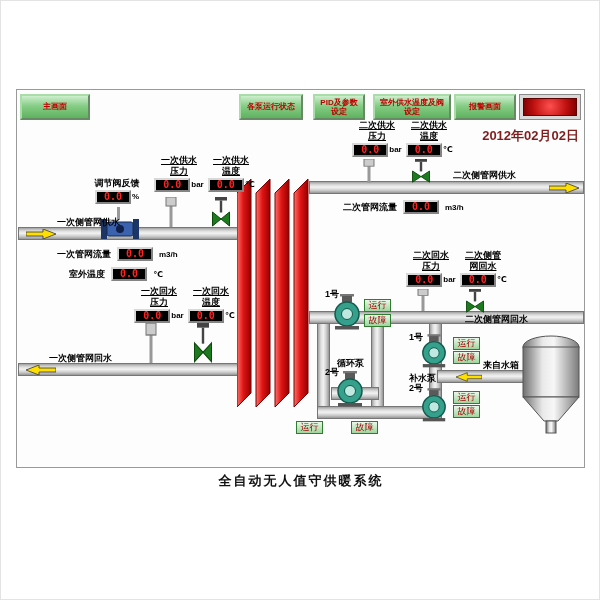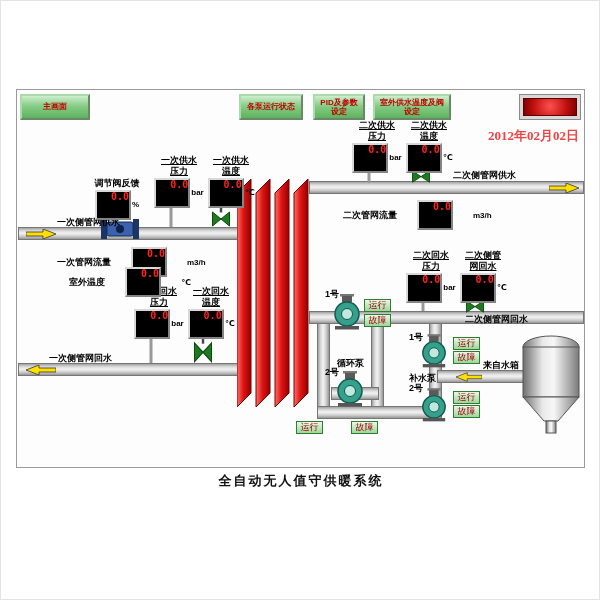--- a/index.html
+++ b/index.html
@@ -10,58 +10,59 @@
   .hmi-btn { position:absolute; top:93px; height:26px; display:flex; align-items:center; justify-content:center;
     text-align:center; background:linear-gradient(180deg,#cdeecd,#86cd86 45%,#5fb25f);
     border:2px outset #a9dca9; color:#c00000; font-size:8px; font-weight:bold; line-height:1.15;
     padding:1px 2px; cursor:pointer; z-index:6; }
   .alarm-lamp { position:absolute; top:93px; left:518px; width:62px; height:26px; background:#d9d9d9;
     border:1px solid #8a8a8a; padding:3px; z-index:6; }
   .alarm-lamp .lamp { width:100%; height:100%;
     background:radial-gradient(circle at 50% 45%, #ff5050, #c01010 60%, #7e0000); border:1px solid #5c0000; }
 
   #date { position:absolute; left:460px; top:126px; width:118px; text-align:right; font-size:13px;
-    font-weight:bold; color:#ef4444; z-index:6;font-family:Liberation Serif, serif; }
+    font-weight:bold; color:#7f1d1d; z-index:6; }
   #main-title { position:absolute; left:0; top:471px; width:600px; text-align:center; font-size:13px;
     font-weight:bold; letter-spacing:2px; color:#111; }
 
   .pipe-h { position:absolute; height:13px; z-index:1;
     background:linear-gradient(180deg,#8d8d8d 0%,#dcdcdc 30%,#f2f2f2 48%,#cfcfcf 70%,#838383 100%);
     box-shadow:0 0 0 1px #767676 inset; }
   .pipe-v { position:absolute; width:13px; z-index:1;
     background:linear-gradient(90deg,#8d8d8d 0%,#dcdcdc 30%,#f2f2f2 48%,#cfcfcf 70%,#838383 100%);
     box-shadow:0 0 0 1px #767676 inset; }
   .pipelbl { position:absolute; font-size:9px; font-weight:bold; color:#000; white-space:nowrap; z-index:5; }
 
   .meter-v { position:absolute; width:64px; display:flex; flex-direction:column; align-items:center; z-index:5; }
-  .meter-h { position:absolute; display:flex; align-items:center; gap:20px; z-index:5; }
+  .meter-h { position:absolute; display:flex; align-items:center; gap:6px; z-index:5; }
   .mlbl { font-size:9px; font-weight:bold; color:#000; text-align:center; line-height:1.2; white-space:nowrap; }
   .mlbl.two { width:38px; white-space:normal;text-decoration:underline; }
   .mrow { display:flex; align-items:center; gap:1px; margin-top:1px; }
-  .mbox { width:36px; height:30px; background:#000; border:2px outset #d8d8d8; color:#ff2222;
-    font-family:"DejaVu Sans Mono",monospace; font-size:10px; font-weight:bold; text-align:right; line-height:10px; }
+  .mbox { width:36px; height:14px; background:#000; border:2px outset #d8d8d8; color:#ff2222;
+    font-family:"DejaVu Sans Mono",monospace; font-size:10px; font-weight:bold; text-align:center; line-height:10px; }
   .munit { font-size:8px; font-weight:bold; color:#000; }
 
   .ind { position:absolute; width:27px; height:13px; background:linear-gradient(180deg,#e9f8e9,#9dd69d);
     border:1px solid #2f7d2f; color:#a00000; font-size:9px; font-weight:normal; text-align:center;
     line-height:11px; z-index:6; }
   .plbl { position:absolute; font-size:9px; font-weight:bold; color:#000; z-index:6; white-space:nowrap; }
   .dev { position:absolute; z-index:4; line-height:0; }
   .stem { position:absolute; width:3px; background:#9a9a9a; z-index:2; }
 </style>
 </head>
 <body>
 
 <div id="scene">
   <div id="panel"></div>
 
   <div class="hmi-btn" style="left:19px;width:70px">主画面</div>
   <div class="hmi-btn" style="left:238px;width:64px">各泵运行状态</div>
   <div class="hmi-btn" style="left:312px;width:52px">PID及参数设定</div>
   <div class="hmi-btn" style="left:372px;width:78px">室外供水温度及阀设定</div>
+  <div class="hmi-btn" style="left:453px;width:62px">报警画面</div>
   <div class="alarm-lamp">
       <div class="lamp"></div>
     </div>
 
   <div id="date">2012年02月02日</div>
 
   <div class="pipe-h" style="left:17px;top:226px;width:225px"></div>
   <div class="pipe-h" style="left:17px;top:362px;width:225px"></div>
   <div class="pipe-h" style="left:308px;top:180px;width:275px"></div>
   <div class="pipe-h" style="left:308px;top:310px;width:275px"></div>

